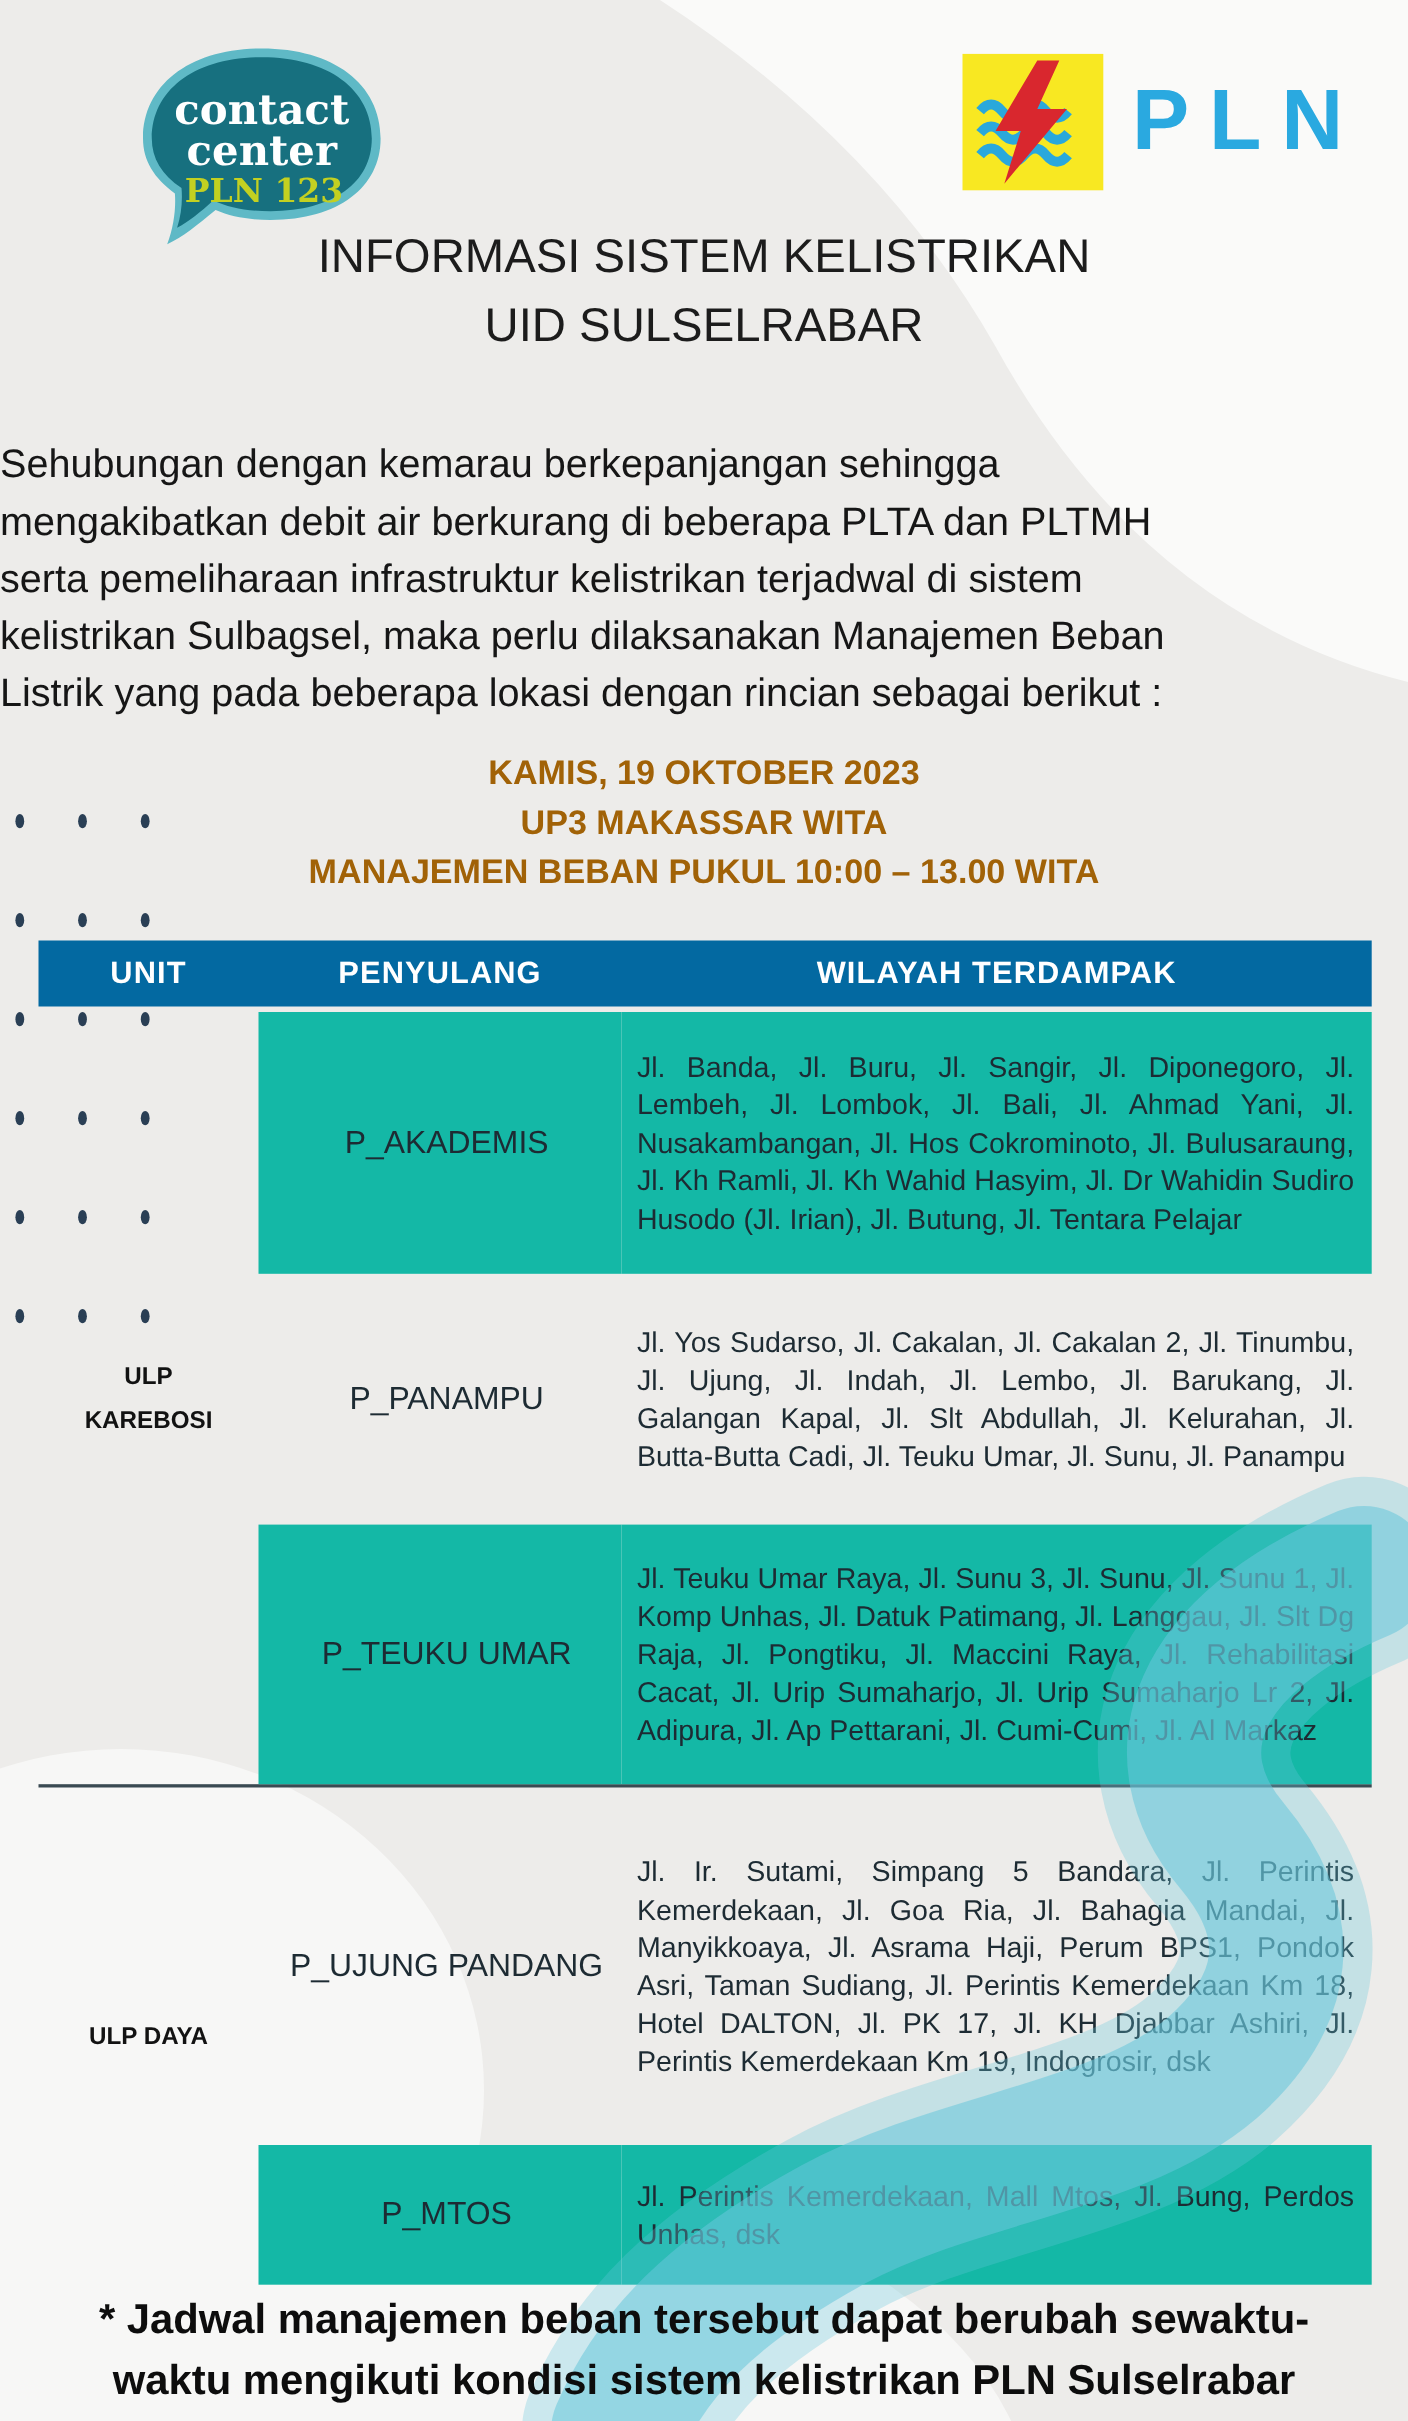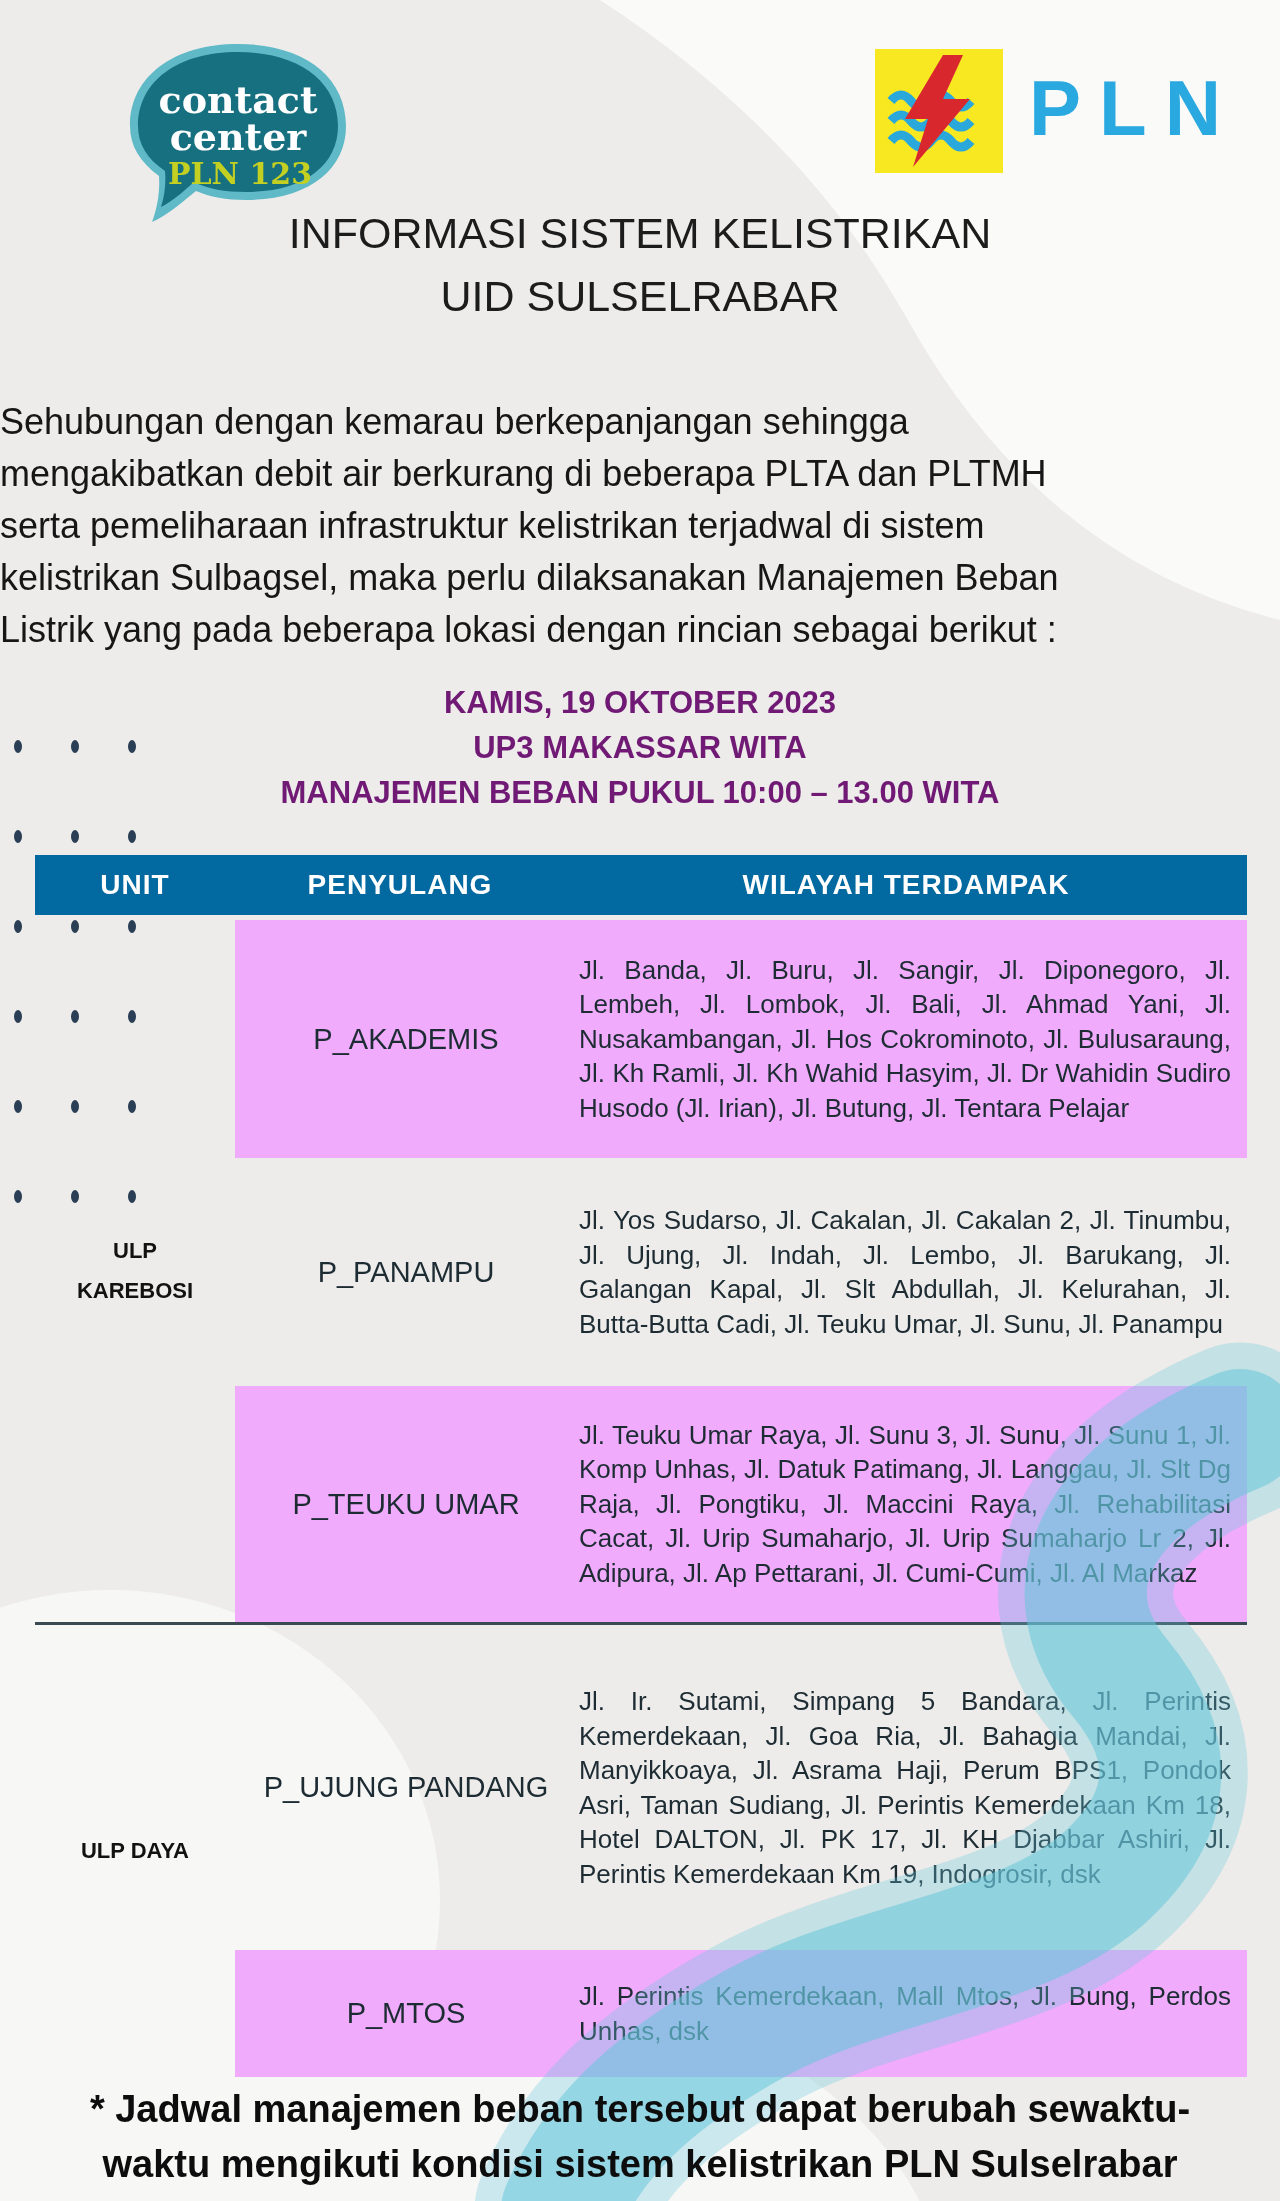--- a/index.html
+++ b/index.html
@@ -18,37 +18,37 @@
   .logo-pln{ position:absolute; left:875px; top:46px; width:360px; height:130px; z-index:10; display:flex; align-items:center; }
   .pln-box{ width:128px; height:124px; background:#f8e822; position:relative; flex:0 0 auto; }
   .pln-word{ font-weight:bold; font-size:78px; letter-spacing:18px; color:#2aa9e0; margin-left:26px; margin-top:-6px; }
 
   
   .title{ position:absolute; left:0; top:202px; width:100%; text-align:center;
           font-size:43px; line-height:63px; color:#1c1c1c; letter-spacing:0px; z-index:10; }
   .intro{ position:absolute; left:0; top:396px; width:100%; white-space:pre-line;
           font-size:36px; line-height:52px; color:#161616; z-index:10; }
   .schedule{ position:absolute; left:0; top:680px; width:100%; text-align:center;
-          font-size:31px; line-height:45px; font-weight:bold; color:#701a75; z-index:10; }
+          font-size:31px; line-height:45px; font-weight:bold; color:#a16207; z-index:10; }
 
   
   .dots{ position:absolute; left:14px; top:740px; z-index:3; }
   .dot-row{ display:flex; gap:49px; margin-bottom:77px; }
   .dot{ width:8px; height:13px; background:#2a3f55; border-radius:50%; display:block; }
 
   
   .table{ position:absolute; left:35px; top:855px; width:1212px; z-index:2; color:#1d2b33; }
   .thead{ display:grid; grid-template-columns:200px 330px 682px; height:60px; background:#0369a1;
           color:#fff; font-weight:bold; font-size:28px; letter-spacing:1px; }
   .thead > div{ display:flex; align-items:center; justify-content:center; }
   .tgap{ height:5px; }
   .tgroup{ position:relative; }
   .trow{ display:grid; grid-template-columns:200px 330px 682px; }
   .trow .cell{ position:relative; display:flex; align-items:center; }
-  .trow.blue .cell.penyulang, .trow.blue .cell.wilayah{ background:#f0abfc; }
+  .trow.blue .cell.penyulang, .trow.blue .cell.wilayah{ background:#14b8a6; }
   .cell.penyulang{ justify-content:center; font-size:29px;padding-left:12px; }
   .cell.wilayah{ font-size:26px; line-height:34.5px; text-align:justify; padding:10px 16px 10px 14px; }
   .cell .txt{ position:relative; z-index:10; }
   .unit-label{ position:absolute; left:0; top:0; bottom:0; width:200px; display:flex; align-items:center;
                justify-content:center; text-align:center; font-weight:bold; font-size:22px; line-height:40px;
                color:#121212; white-space:pre-line; z-index:10; }
   .tdivider{ height:3px; background:#3a4a52; }
 
   
   .footnote{ position:absolute; left:0; top:2082px; width:100%; text-align:center; white-space:pre-line;

